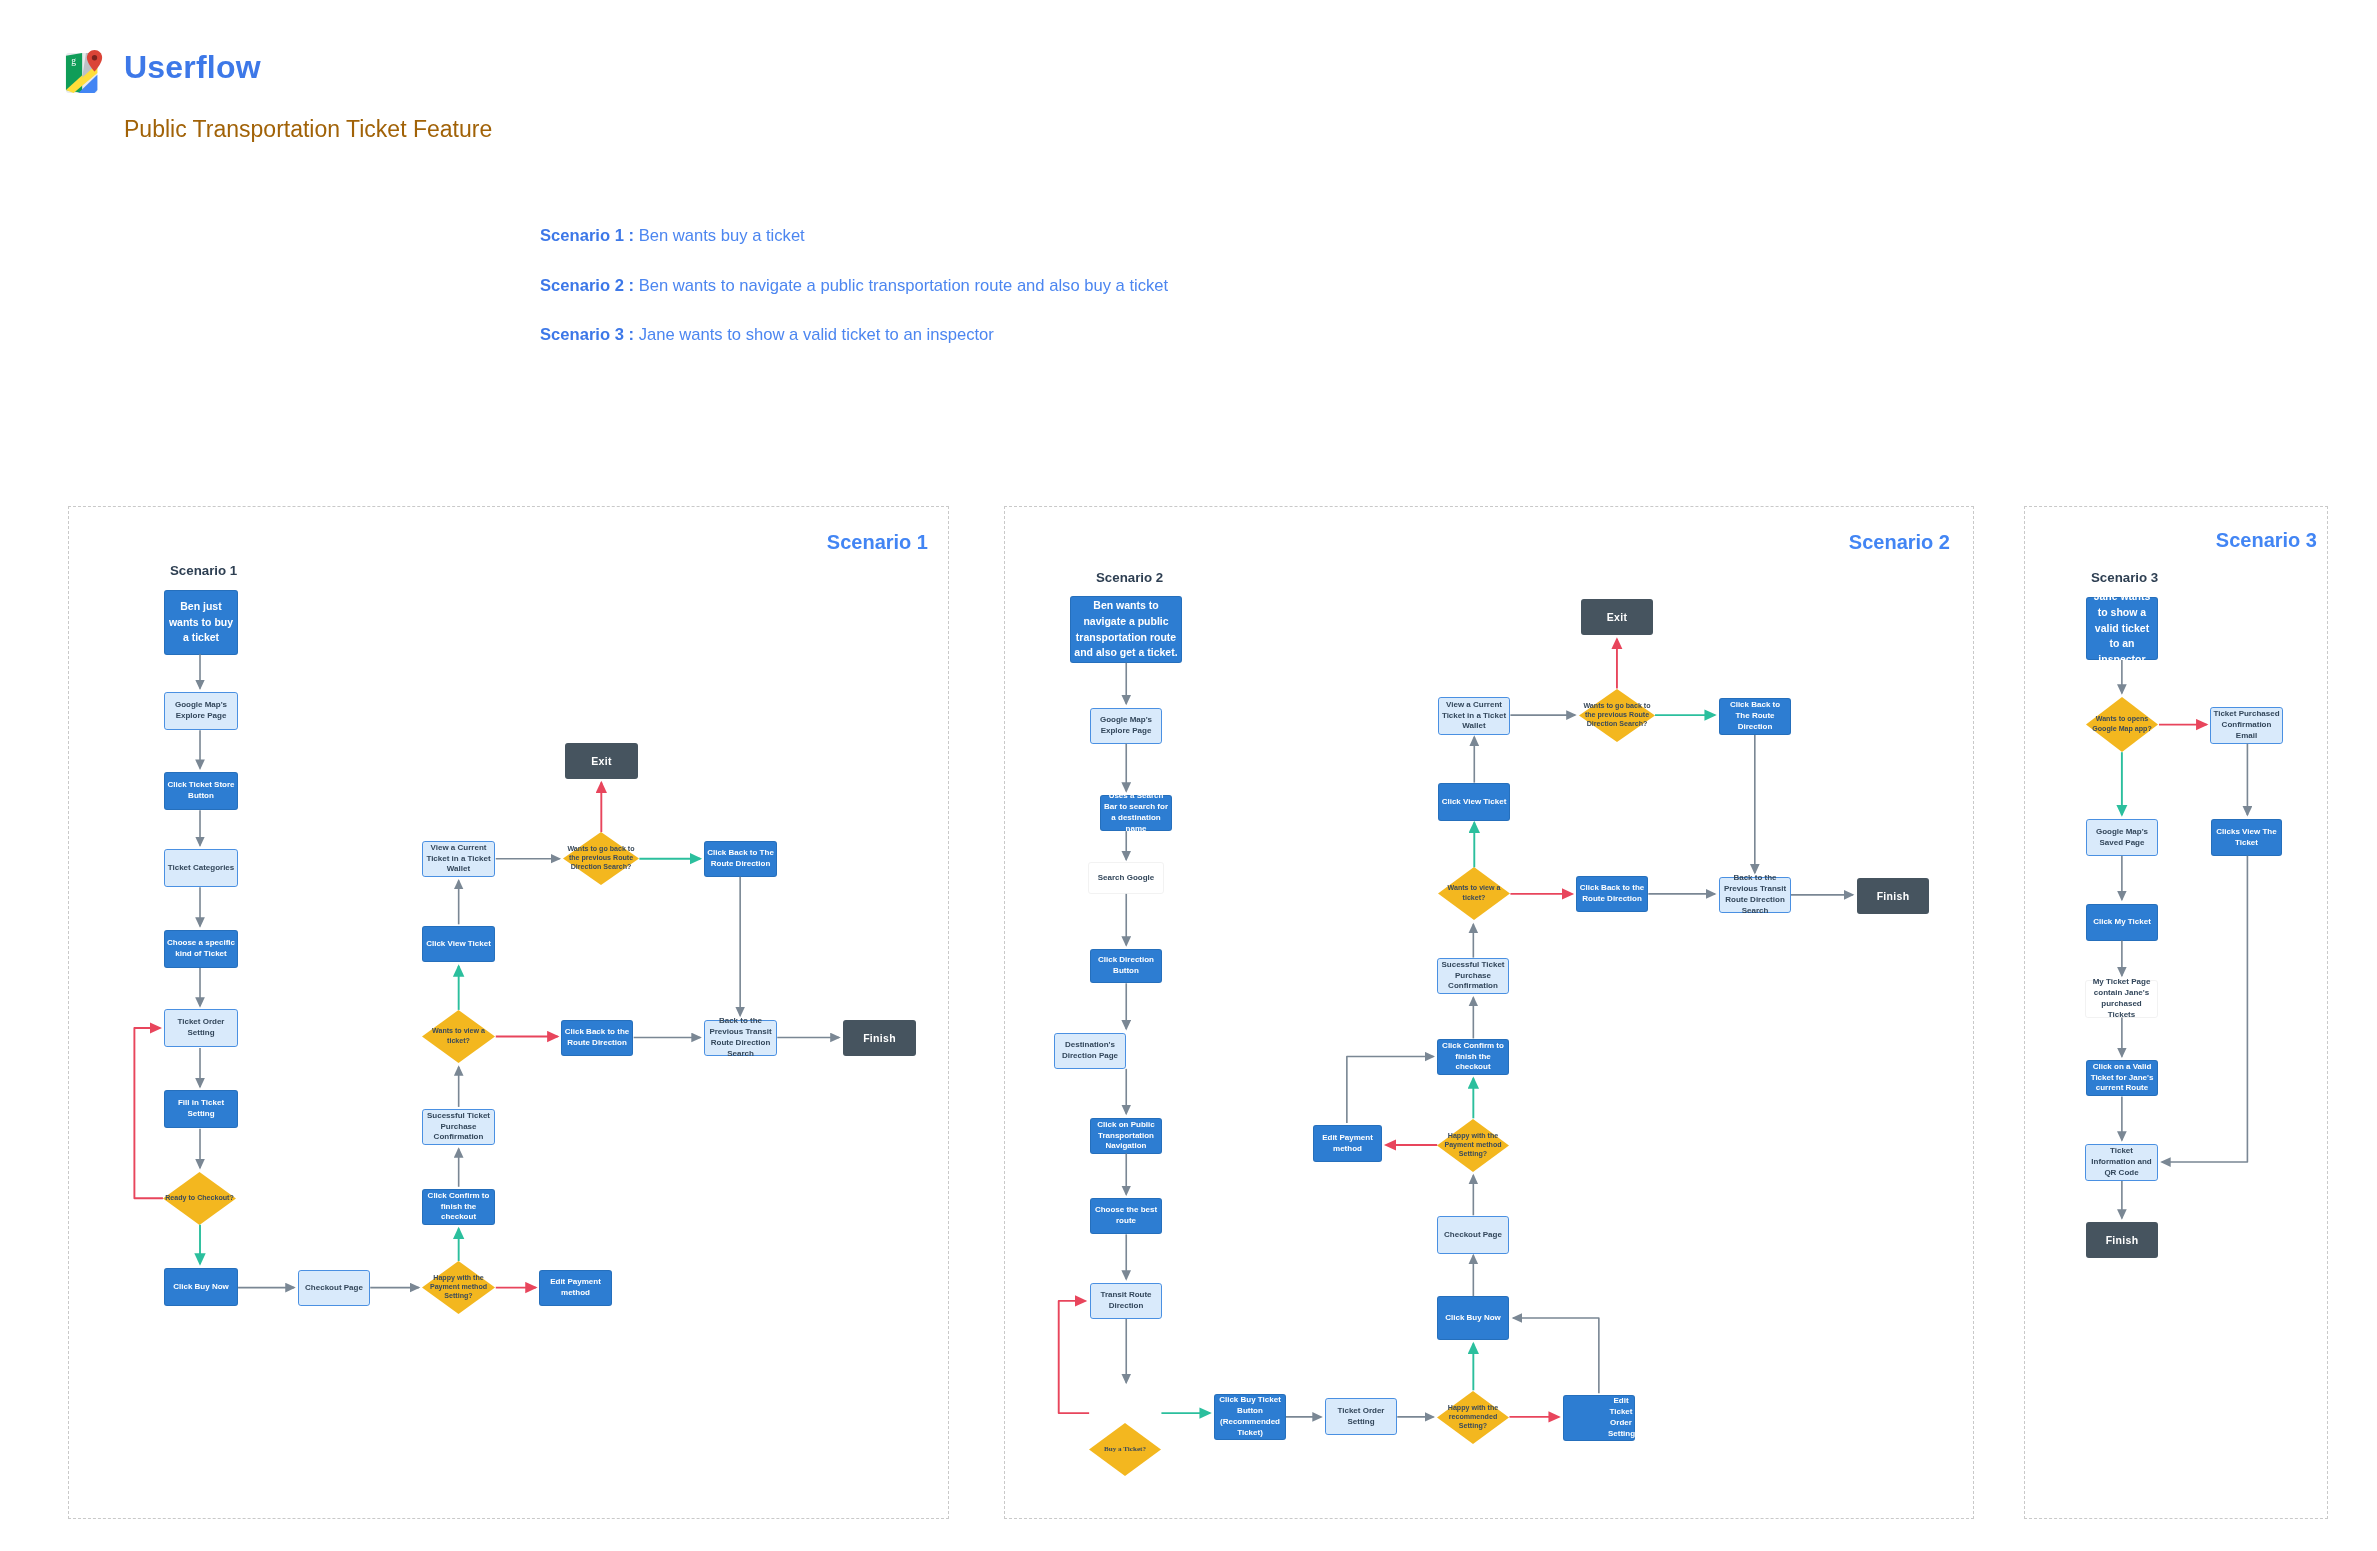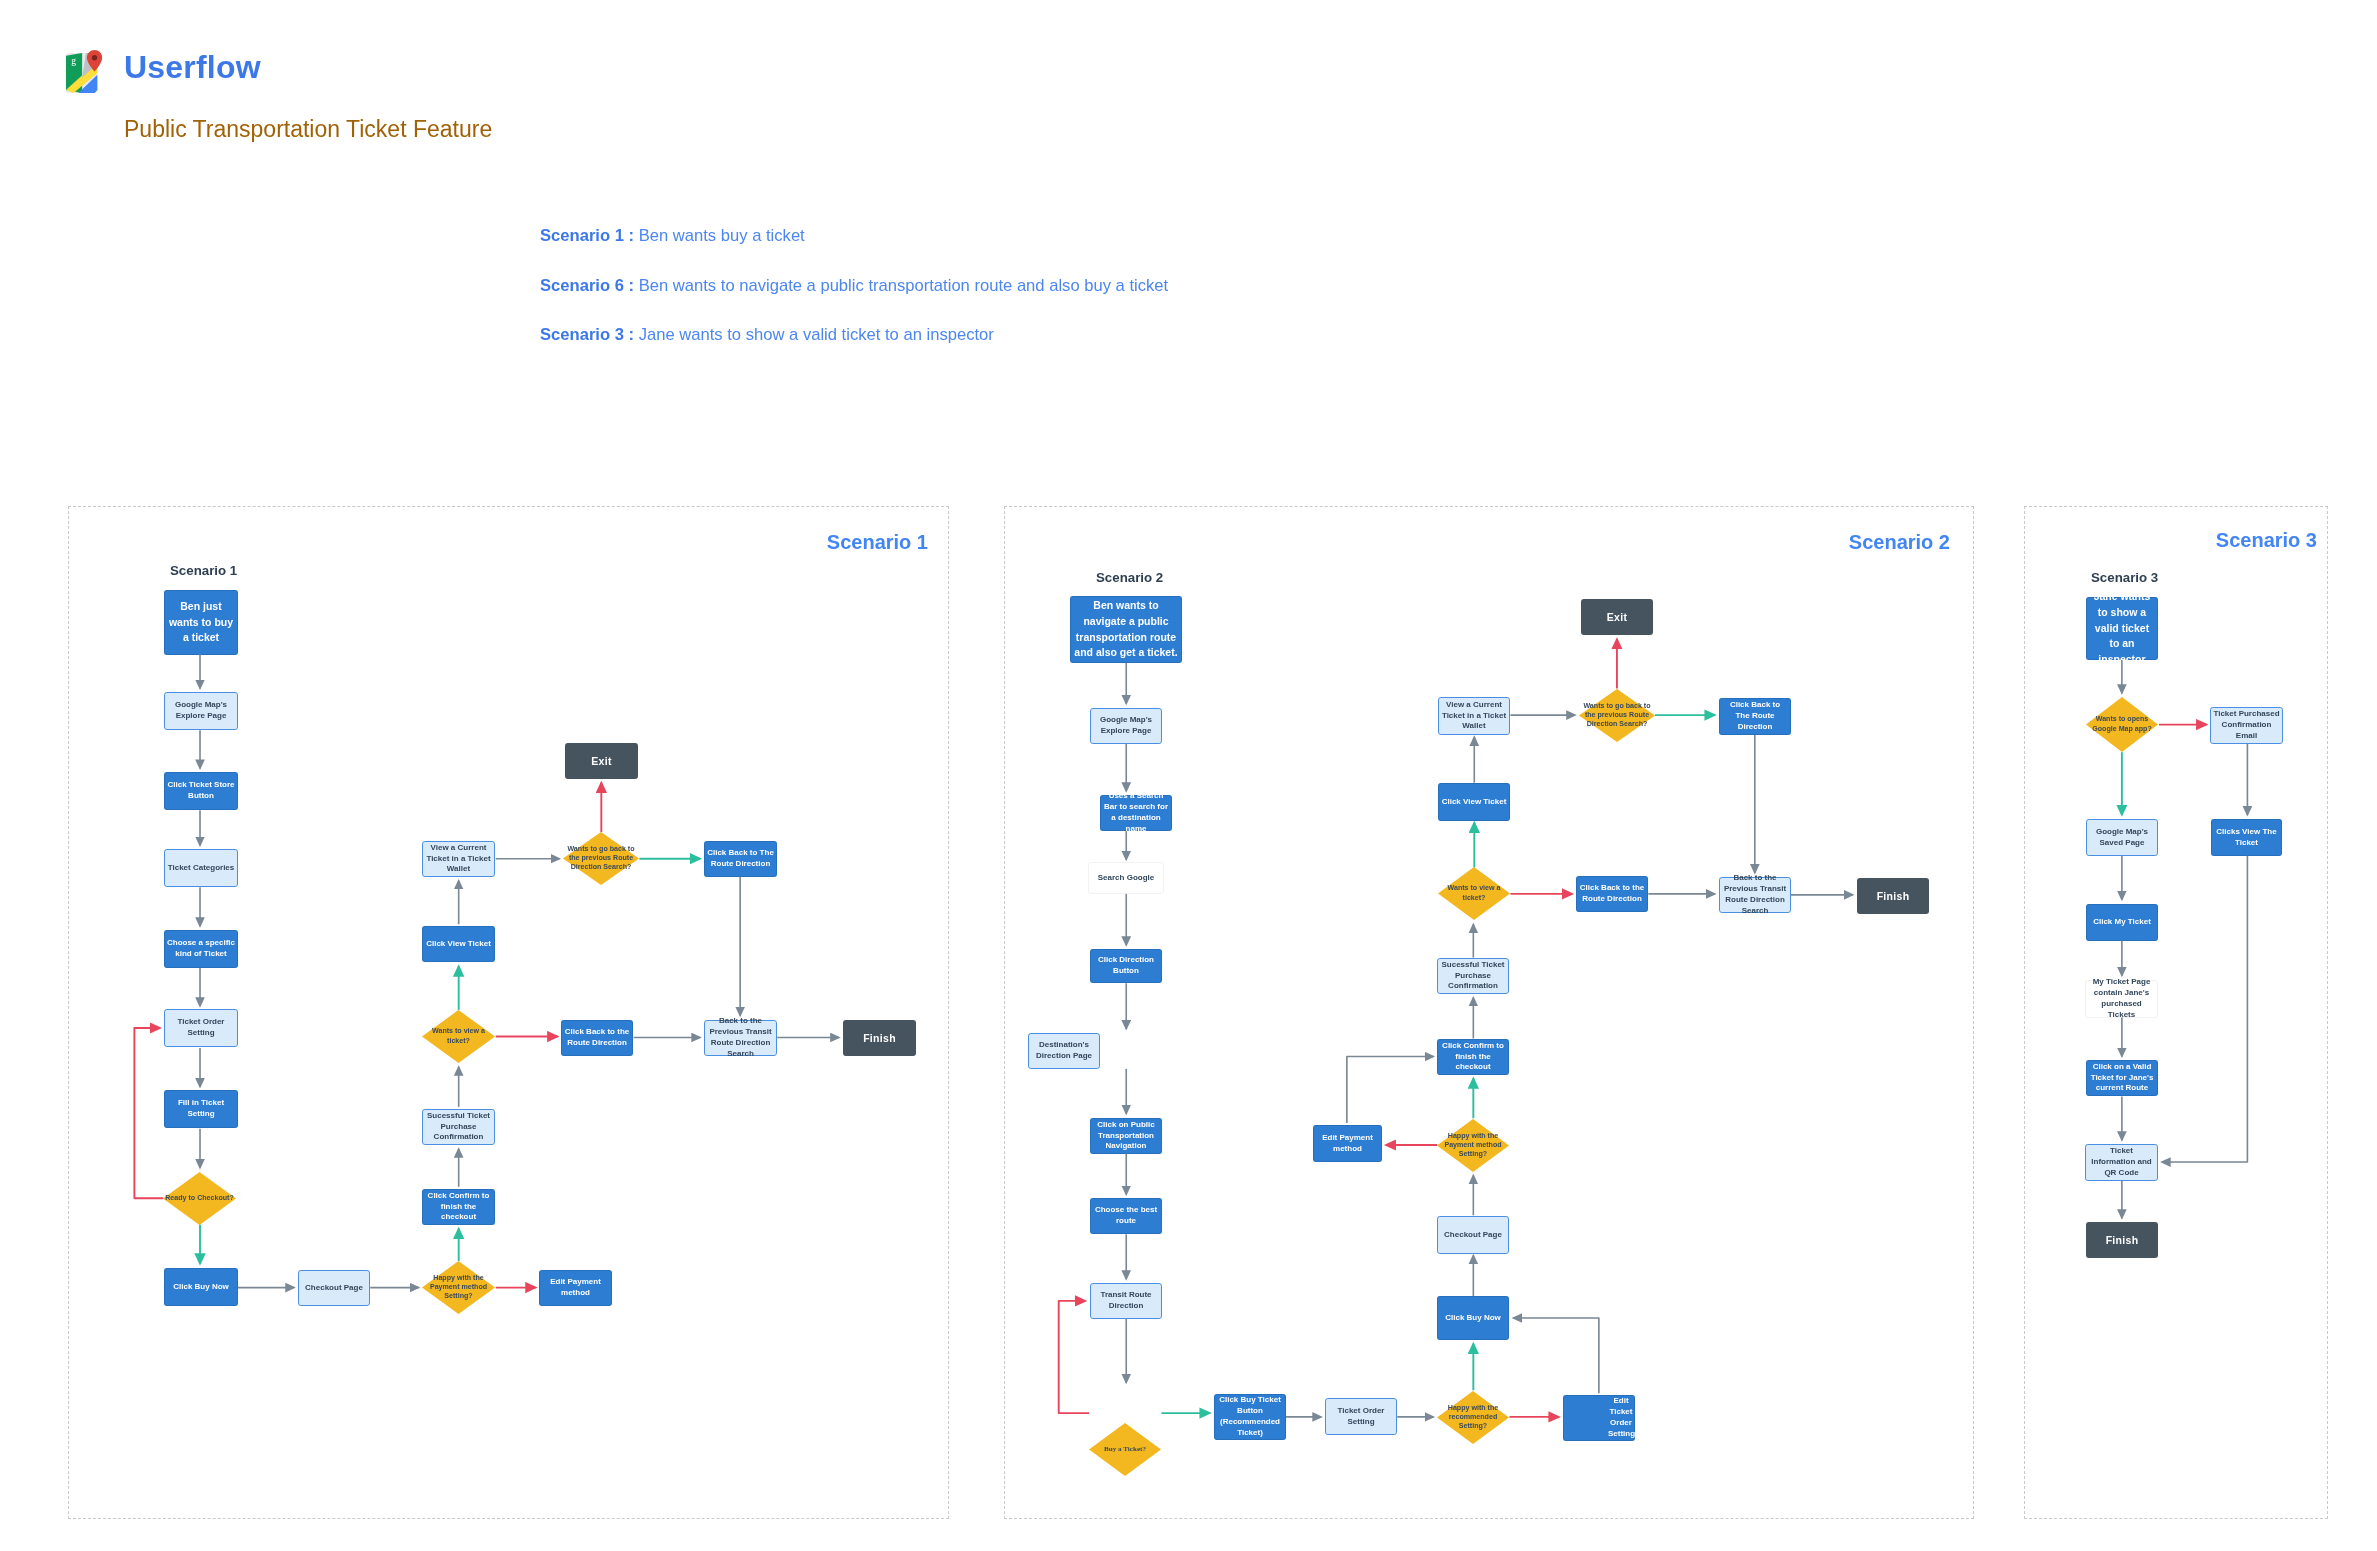--- a/index.html
+++ b/index.html
@@ -61,21 +61,21 @@
     <polygon points="22,5 34,5 34,16 18,31" fill="#BDC1C6"></polygon>
     <path d="M31 2c-4.4 0-8 3.6-8 8 0 6 8 14.5 8 14.5S39 16 39 10c0-4.4-3.6-8-8-8z" fill="#DB4437"></path>
     <circle cx="31" cy="10" r="2.8" fill="#7B231E"></circle>
     <text x="9" y="17" font-size="10" fill="#fff" font-family="Liberation Serif, serif" text-anchor="middle">g</text>
   </svg>
   <div class="app-title">Userflow</div>
   <div class="app-subtitle">Public Transportation Ticket Feature</div>
 
 
   <div class="desc-line" style="top:226px;"><b>Scenario 1 :</b><span> Ben wants buy a ticket</span></div>
-  <div class="desc-line" style="top:276px;"><b>Scenario 6 :</b><span> Ben wants to navigate a public transportation route and also buy a ticket</span></div>
+  <div class="desc-line" style="top:276px;"><b>Scenario 2 :</b><span> Ben wants to navigate a public transportation route and also buy a ticket</span></div>
   <div class="desc-line" style="top:325px;"><b>Scenario 3 :</b><span> Jane wants to show a valid ticket to an inspector</span></div>
 
   <div id="flow-layer">
       <div class="panel" style="left: 68px; top: 506px; width: 881px; height: 1013px;"></div>
       <div class="big-label" style="left: 738px; top: 531px;">Scenario 1</div>
       <div class="small-label" style="left: 170px; top: 563px;">Scenario 1</div>
       <div class="node start" style="left: 164px; top: 590px; width: 74px; height: 65px;">
         <div class="lbl">Ben just wants to buy a ticket</div>
       </div>
       <div class="node page" style="left: 164px; top: 692px; width: 74px; height: 38px;">
@@ -159,21 +159,21 @@
       </div>
       <div class="node action" style="left: 1090px; top: 795px; width: 72px; height: 36px; margin-left: 10px;">
         <div class="lbl">Uses a Search Bar to search for a destination name</div>
       </div>
       <div class="node pagewhite" style="left: 1088px; top: 862px; width: 76px; height: 32px;">
         <div class="lbl">Search Google</div>
       </div>
       <div class="node action" style="left: 1090px; top: 949px; width: 72px; height: 34px;">
         <div class="lbl">Click Direction Button</div>
       </div>
-      <div class="node page" style="left: 1028px; top: 1033px; width: 72px; height: 36px;">
+      <div class="node page" style="left: 1054px; top: 1033px; width: 72px; height: 36px;">
         <div class="lbl">Destination's Direction Page</div>
       </div>
       <div class="node action" style="left: 1090px; top: 1118px; width: 72px; height: 36px;">
         <div class="lbl">Click on Public Transportation Navigation</div>
       </div>
       <div class="node action" style="left: 1090px; top: 1198px; width: 72px; height: 36px;">
         <div class="lbl">Choose the best route</div>
       </div>
       <div class="node page" style="left: 1090px; top: 1283px; width: 72px; height: 36px;">
         <div class="lbl">Transit Route Direction</div>

